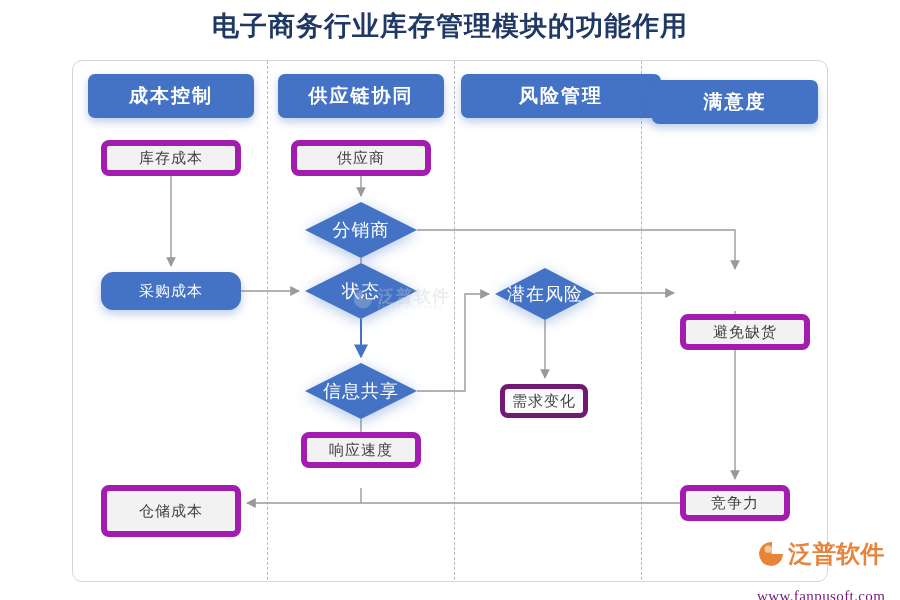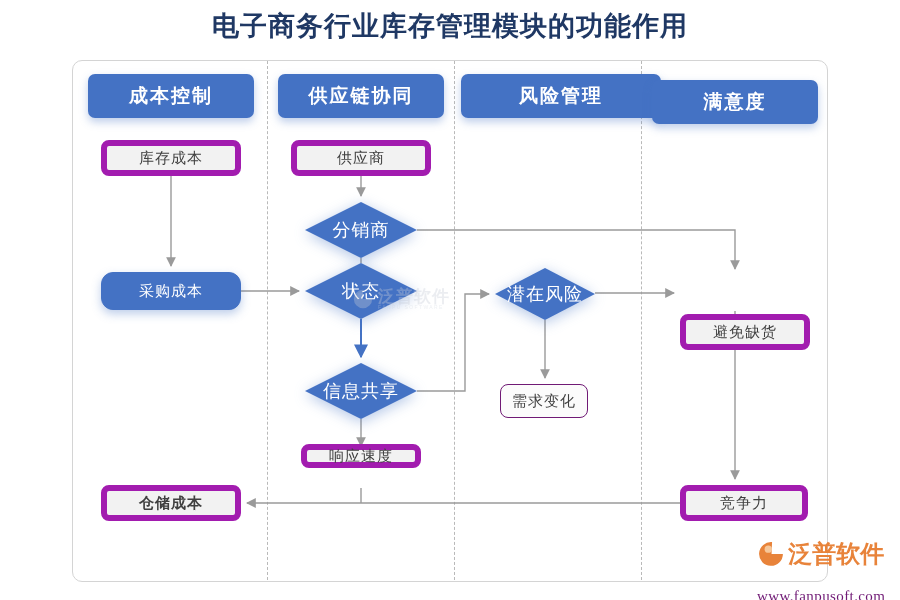--- a/index.html
+++ b/index.html
@@ -78,21 +78,21 @@
     white-space: nowrap;
   }
   .node.rect-gray {
     background: #f2f2f2;
     border: 6px solid #a21caf;
     border-radius: 8px;
     color: #404040;
   }
   .node.rect-white {
     background: #fbfbfb;
-    border: 1px solid #701a75;
+    border: 5px solid #701a75;
     border-radius: 8px;
     color: #404040;
   }
   .node.rect-blue {
     background: #4472c4;
     border: 1px solid #4472c4;
     border-radius: 12px;
     color: #ffffff;
     box-shadow: 0 4px 10px rgba(68,114,196,0.35);
   }
@@ -223,42 +223,42 @@
         <path d="M595,293 L674,293" fill="none" stroke="#9a9a9a" stroke-width="1.4" marker-end="url(#arrow-gray)"></path>
         <path d="M735,311 L735,479" fill="none" stroke="#9a9a9a" stroke-width="1.4" marker-end="url(#arrow-gray)"></path>
         <path d="M680,503 L247,503" fill="none" stroke="#9a9a9a" stroke-width="1.4" marker-end="url(#arrow-gray)"></path>
         <path d="M361,488 L361,503" fill="none" stroke="#9a9a9a" stroke-width="1.4"></path>
       </g>
   </svg>
 
   <div id="nodes-layer">
       <div class="node rect-gray" style="left: 101px; top: 140px; width: 140px; height: 36px;">库存成本</div>
       <div class="node rect-blue" style="left: 101px; top: 272px; width: 140px; height: 38px;">采购成本</div>
-      <div class="node rect-gray" style="left: 101px; top: 485px; width: 140px; height: 36px; font-weight: bold;">仓储成本</div>
+      <div class="node rect-gray" style="left: 101px; top: 485px; width: 140px; height: 52px;">仓储成本</div>
       <div class="node rect-gray" style="left: 291px; top: 140px; width: 140px; height: 36px;">供应商</div>
       <div class="diamond-wrap" style="left: 305px; top: 202px; width: 112px; height: 56px;">
         <div class="diamond-shape"></div>
         <div class="diamond-label">分销商</div>
       </div>
       <div class="diamond-wrap" style="left: 305px; top: 263px; width: 112px; height: 56px;">
         <div class="diamond-shape"></div>
         <div class="diamond-label">状态</div>
       </div>
       <div class="diamond-wrap" style="left: 305px; top: 363px; width: 112px; height: 56px;">
         <div class="diamond-shape"></div>
         <div class="diamond-label">信息共享</div>
       </div>
-      <div class="node rect-gray" style="left: 301px; top: 444px; width: 120px; height: 24px;">响应速度</div>
+      <div class="node rect-gray" style="left: 301px; top: 432px; width: 120px; height: 36px;">响应速度</div>
       <div class="diamond-wrap" style="left: 495px; top: 268px; width: 100px; height: 52px;">
         <div class="diamond-shape"></div>
         <div class="diamond-label">潜在风险</div>
       </div>
       <div class="node rect-white" style="left: 500px; top: 384px; width: 88px; height: 34px;">需求变化</div>
       <div class="node rect-gray" style="left: 680px; top: 275px; width: 130px; height: 36px; margin-top: 39px;">避免缺货</div>
-      <div class="node rect-gray" style="left: 680px; top: 485px; width: 128px; height: 36px;">竞争力</div>
+      <div class="node rect-gray" style="left: 680px; top: 485px; width: 110px; height: 36px;">竞争力</div>
     </div>
 
   <div class="wm-center">
     <svg width="22" height="22" viewBox="0 0 24 24">
       <path d="M12 2 A10 10 0 1 0 22 12 L12 12 Z" fill="#c2c9d6"></path>
       <circle cx="9" cy="8" r="3" fill="#dfe3ea"></circle>
     </svg>
     <span class="wm-text">
       <span class="wm-cn">泛普软件</span>
       <span class="wm-en">FANPU SOFTWARE</span>

